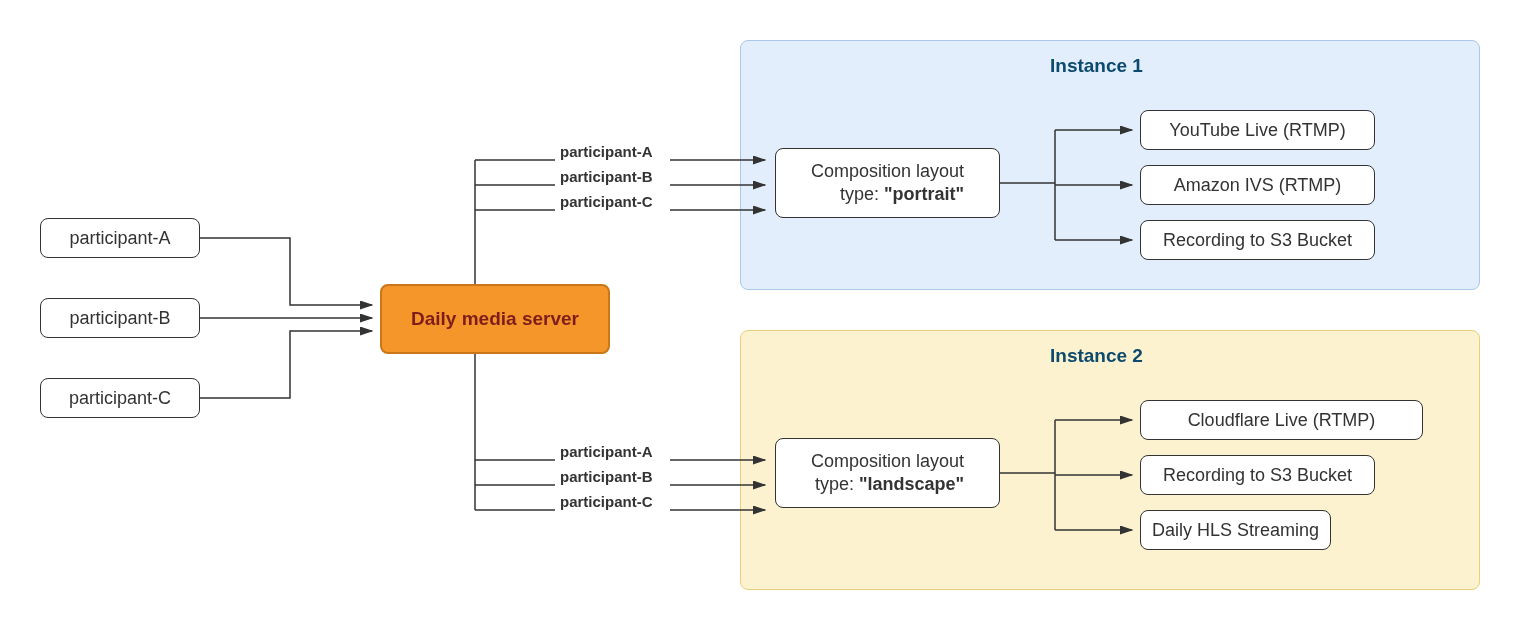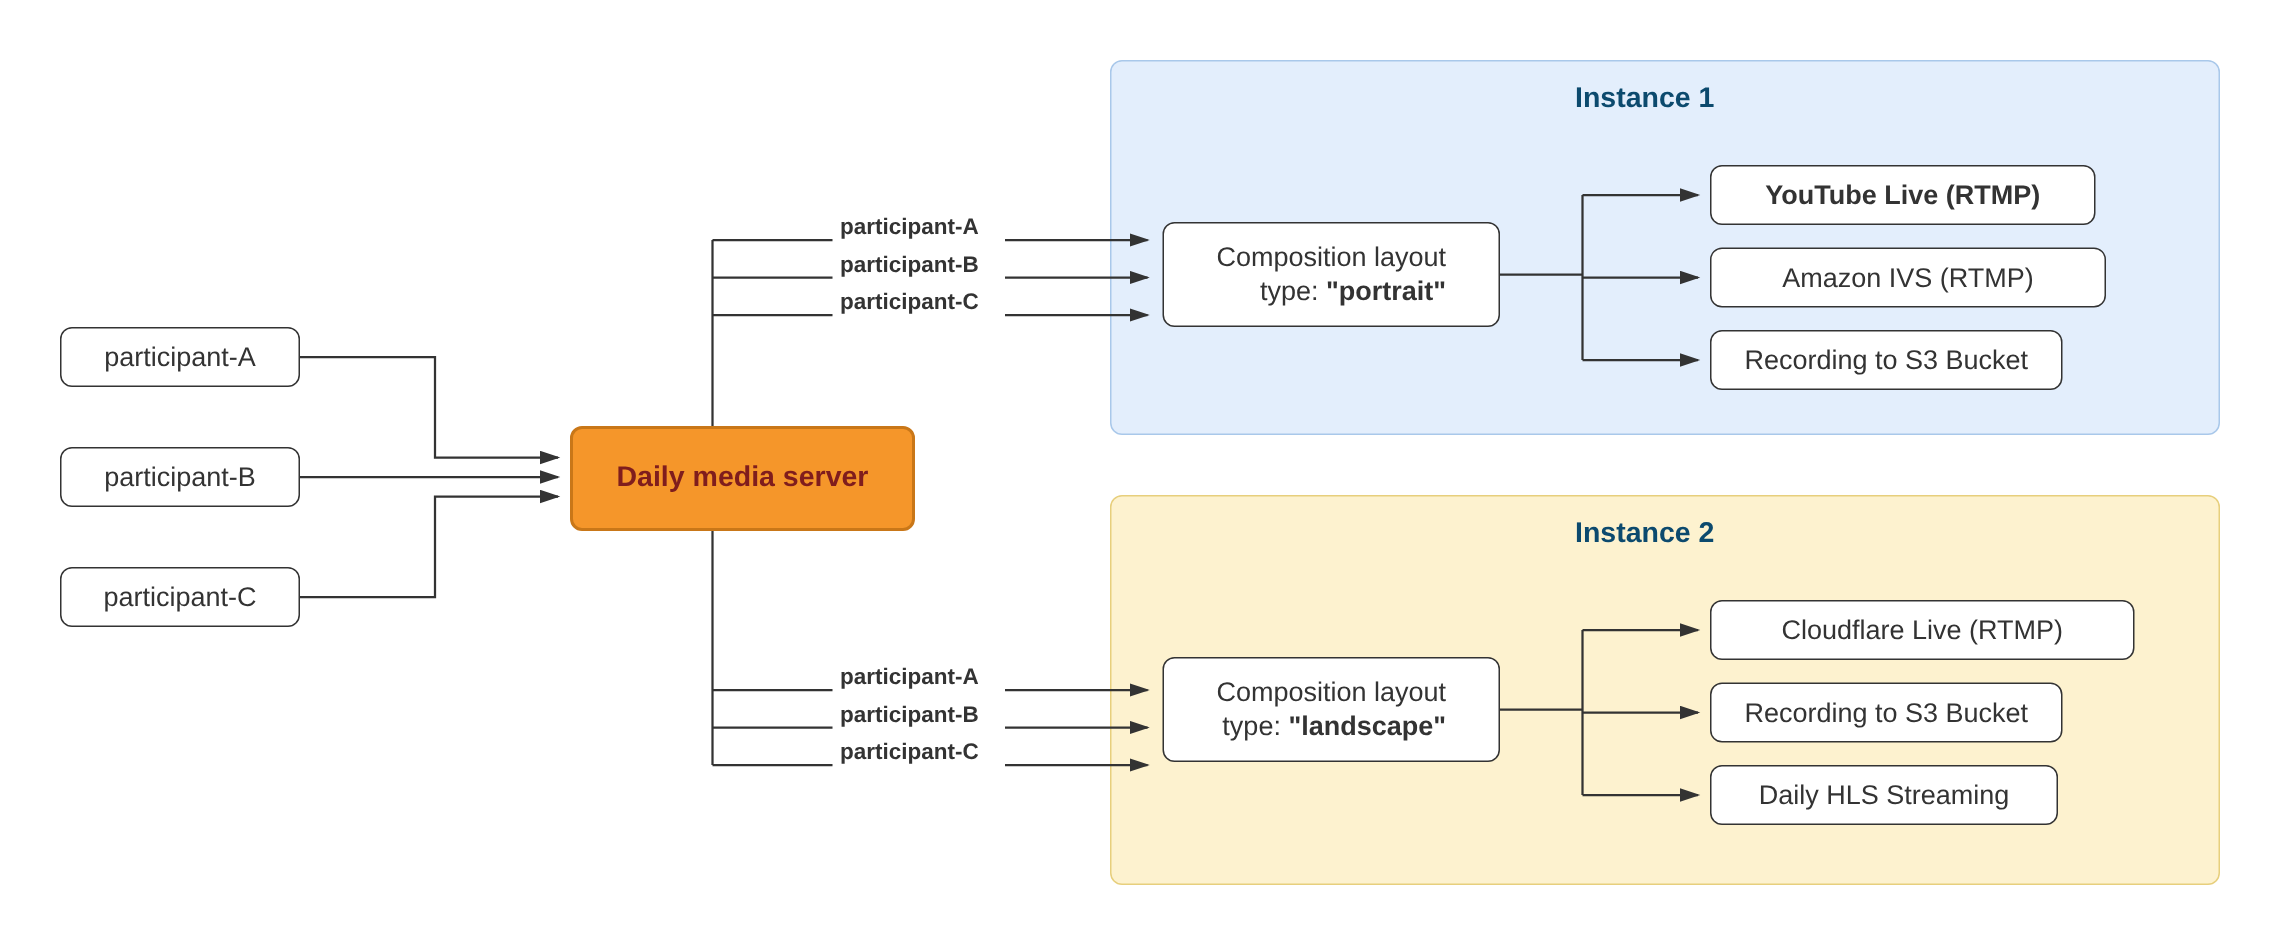--- a/index.html
+++ b/index.html
@@ -84,24 +84,24 @@
 <div class="instance-box instance1" style="left:740px; top:40px; width:740px; height:250px;"></div>
 <div class="instance-title" style="left:1050px; top:55px;">Instance 1</div>
 
 <div class="node" style="left:775px; top:148px; width:225px; height:70px;">
   <div class="comp-text">
     <span>Composition layout</span><br>
     <span>type: </span><span class="bold">"portrait"</span>
   </div>
 </div>
 
-<div class="node" style="left:1140px; top:110px; width:257px; height:40px;font-weight:bold;">
+<div class="node" style="left:1140px; top:110px; width:235px; height:40px;">
     <span>YouTube Live (RTMP)</span>
   </div>
-<div class="node" style="left:1140px; top:165px; width:264px; height:40px;">
+<div class="node" style="left:1140px; top:165px; width:235px; height:40px;">
     <span>Amazon IVS (RTMP)</span>
   </div>
 <div class="node" style="left:1140px; top:220px; width:235px; height:40px;">
     <span>Recording to S3 Bucket</span>
   </div>
 
 <div class="instance-box instance2" style="left:740px; top:330px; width:740px; height:260px;"></div>
 <div class="instance-title" style="left:1050px; top:345px;">Instance 2</div>
 
 <div class="node" style="left:775px; top:438px; width:225px; height:70px;">
@@ -110,21 +110,21 @@
     <span>type: </span><span class="bold">"landscape"</span>
   </div>
 </div>
 
 <div class="node" style="left:1140px; top:400px; width:283px; height:40px;">
     <span>Cloudflare Live (RTMP)</span>
   </div>
 <div class="node" style="left:1140px; top:455px; width:235px; height:40px;">
     <span>Recording to S3 Bucket</span>
   </div>
-<div class="node" style="left:1140px; top:510px; width:232px; height:40px;">
+<div class="node" style="left:1140px; top:510px; width:191px; height:40px;">
     <span>Daily HLS Streaming</span>
   </div>
 
 <div class="edge-label" style="left:560px; top:143px;">participant-A</div>
 <div class="edge-label" style="left:560px; top:168px;">participant-B</div>
 <div class="edge-label" style="left:560px; top:193px;">participant-C</div>
 
 <div class="edge-label" style="left:560px; top:443px;">participant-A</div>
 <div class="edge-label" style="left:560px; top:468px;">participant-B</div>
 <div class="edge-label" style="left:560px; top:493px;">participant-C</div>

